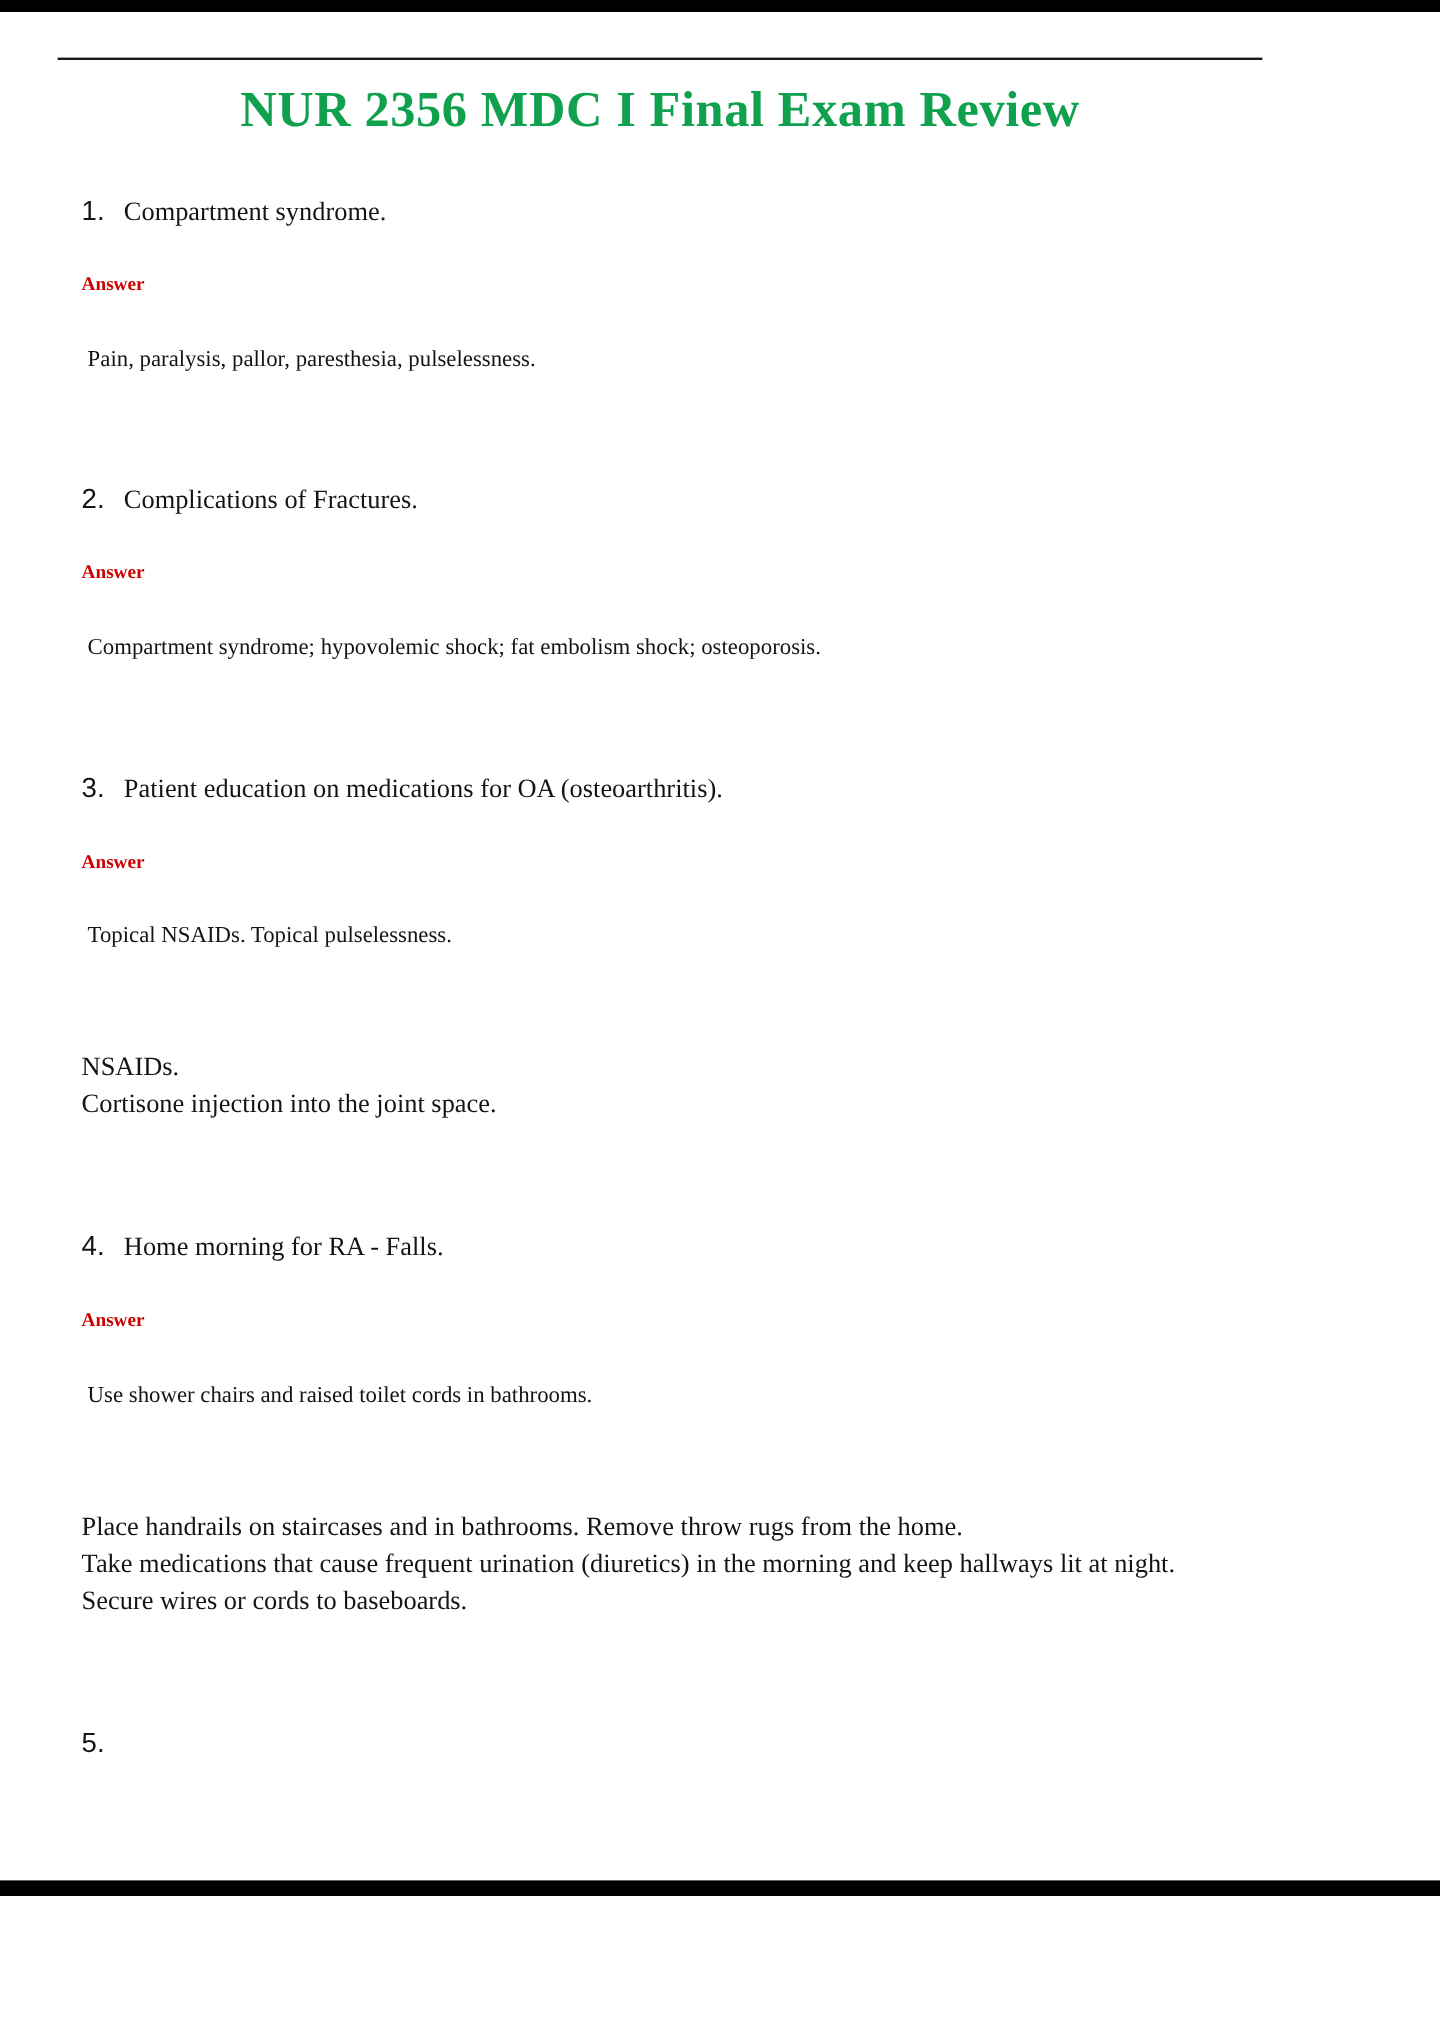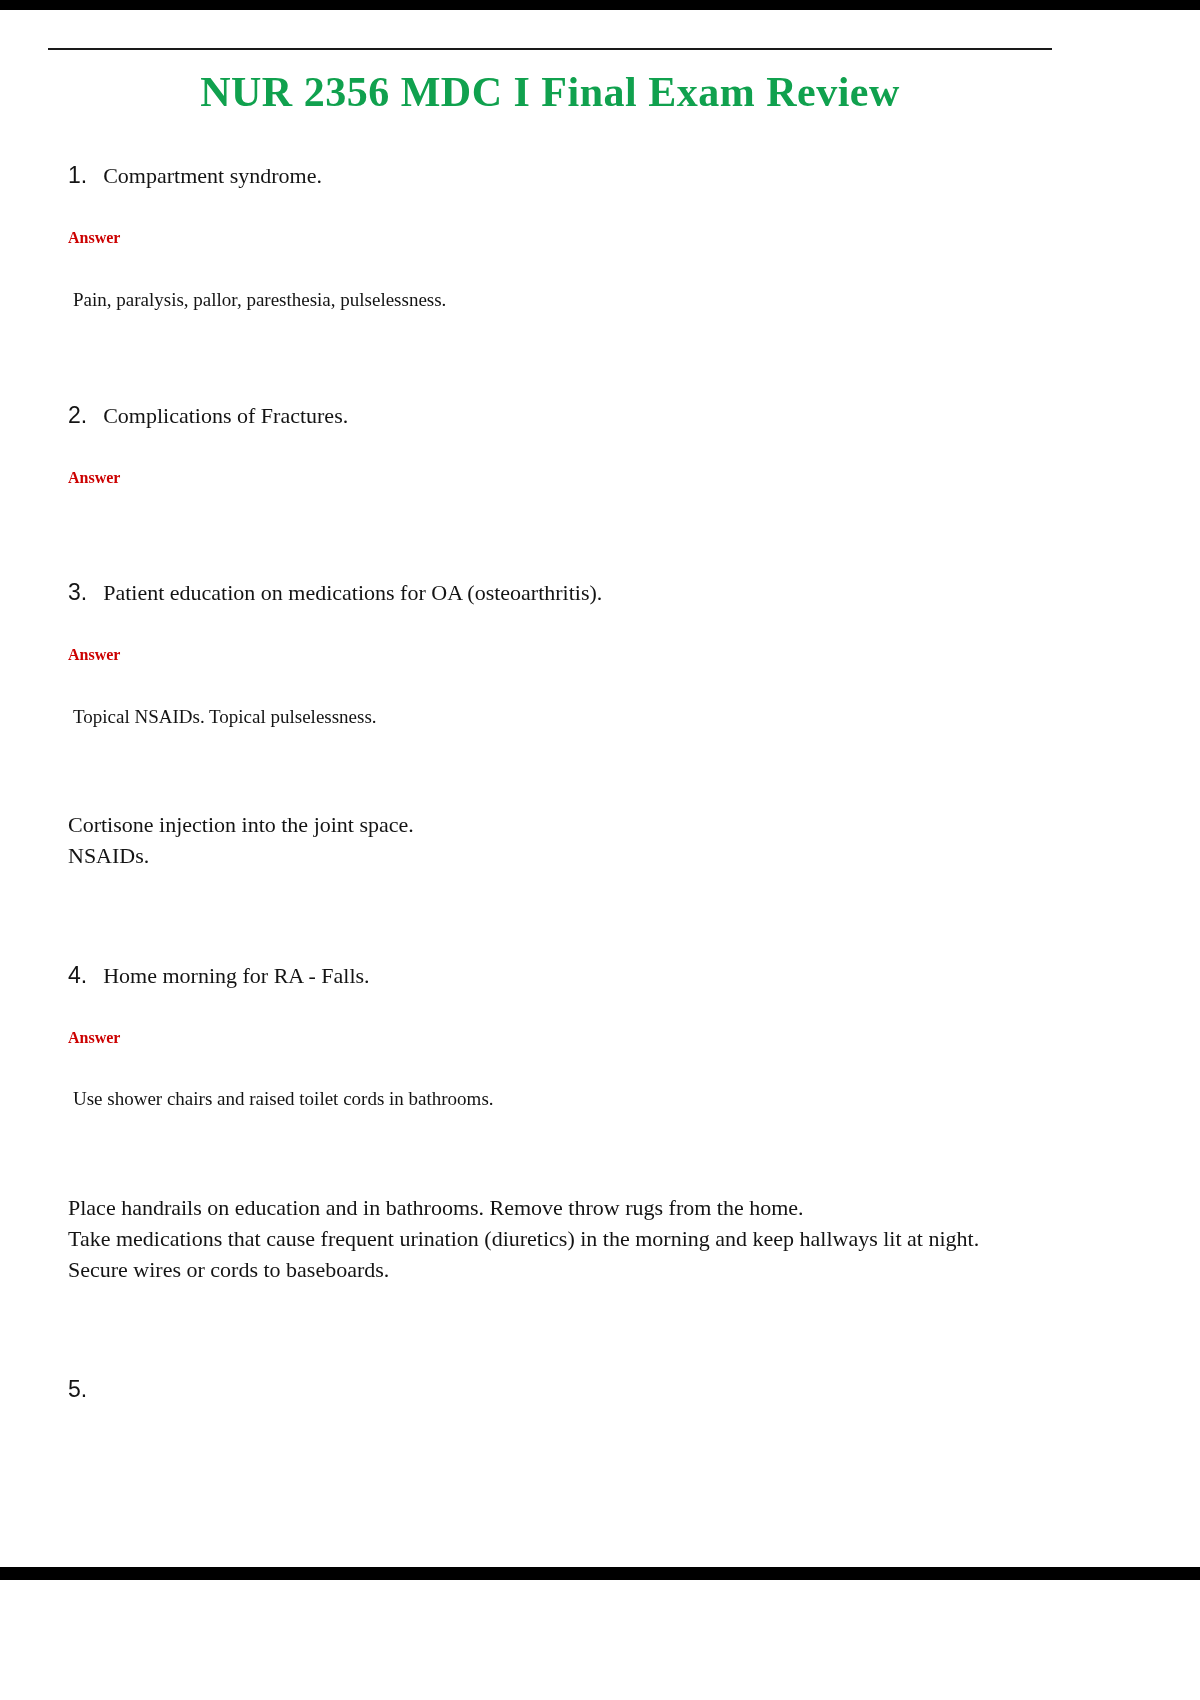--- a/index.html
+++ b/index.html
@@ -95,42 +95,43 @@
         </div>
         <div class="answer-label">Answer</div>
         <div class="answer-text">Pain, paralysis, pallor, paresthesia, pulselessness.</div>
       </section>
       <section class="qa">
         <div class="q-row">
           <span class="q-num">2.</span>
           <span class="q-text">Complications of Fractures.</span>
         </div>
         <div class="answer-label">Answer</div>
+        <div class="answer-text">Compartment syndrome; hypovolemic shock; fat embolism shock; osteoporosis.</div>
       </section>
       <section class="qa">
         <div class="q-row">
           <span class="q-num">3.</span>
           <span class="q-text">Patient education on medications for OA (osteoarthritis).</span>
         </div>
         <div class="answer-label">Answer</div>
         <div class="answer-text">Topical NSAIDs. Topical pulselessness.</div>
         <div class="extra-block">
+          <div class="extra-line">NSAIDs.</div>
           <div class="extra-line">Cortisone injection into the joint space.</div>
-          <div class="extra-line">NSAIDs.</div>
         </div>
       </section>
       <section class="qa">
         <div class="q-row">
           <span class="q-num">4.</span>
           <span class="q-text">Home morning for RA - Falls.</span>
         </div>
         <div class="answer-label">Answer</div>
         <div class="answer-text">Use shower chairs and raised toilet cords in bathrooms.</div>
         <div class="extra-block">
-          <div class="extra-line">Place handrails on education and in bathrooms. Remove throw rugs from the home.</div>
+          <div class="extra-line">Place handrails on staircases and in bathrooms. Remove throw rugs from the home.</div>
           <div class="extra-line">Take medications that cause frequent urination (diuretics) in the morning and keep hallways lit at night.</div>
           <div class="extra-line">Secure wires or cords to baseboards.</div>
         </div>
       </section>
       <section class="qa">
         <div class="q-row">
           <span class="q-num">5.</span>
         </div>
       </section>
     </div>

